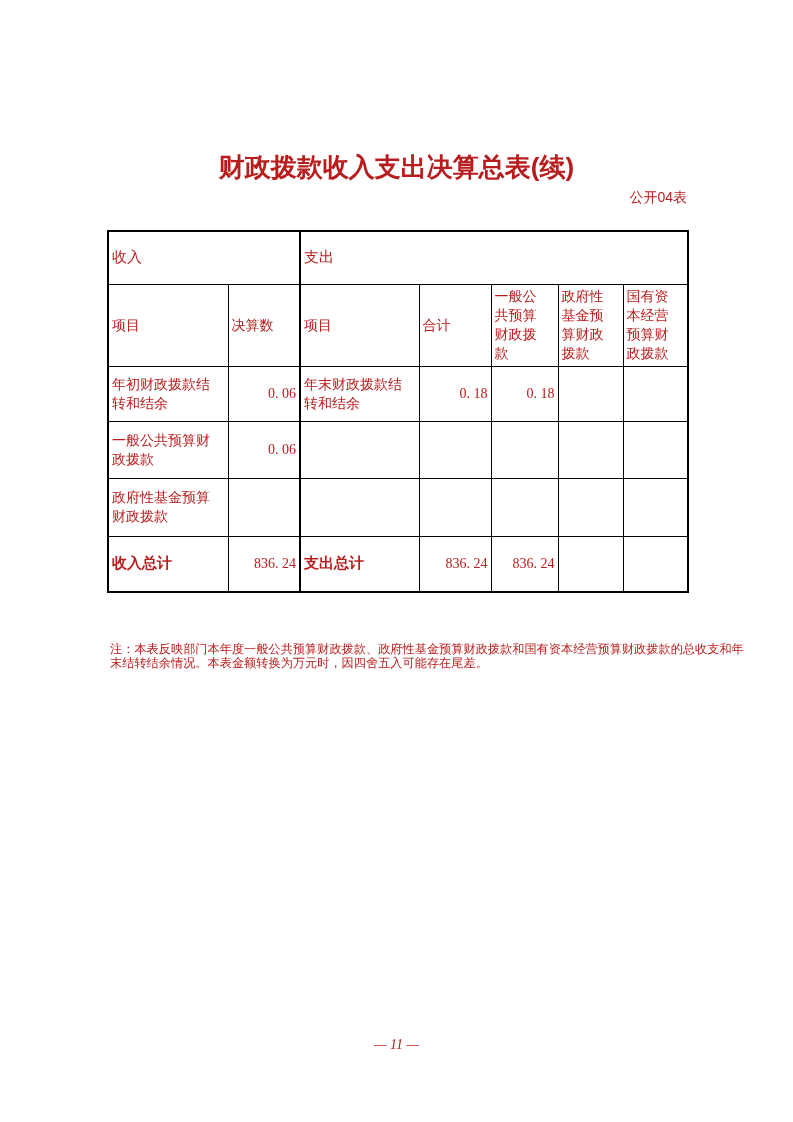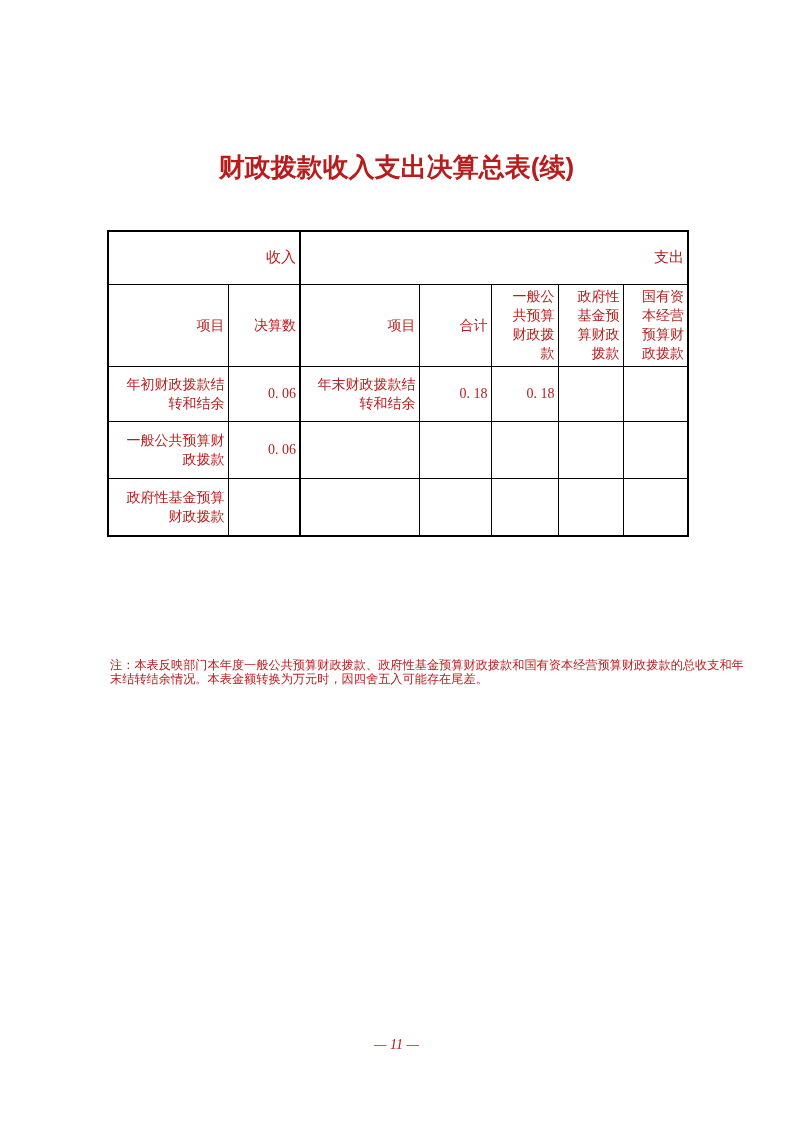--- a/index.html
+++ b/index.html
@@ -22,51 +22,52 @@
     position:absolute; top:207px; left:107px; width:580px;
     display:flex; justify-content:space-between; font-size:14.5px;
     font-family:"Liberation Sans","DejaVu Sans",sans-serif;
   }
   table.fiscal {
     position:absolute; top:230px; left:107px; width:580px;
     border-collapse:collapse; table-layout:fixed;
     border:2px solid #000; font-size:14px;
   }
   table.fiscal td {
-    border:1px solid #000; text-align:right; vertical-align:middle;
+    border:1px solid #000; text-align:left; vertical-align:middle;
     line-height:19px; padding:2px 3px; white-space:pre-line;
     overflow:hidden;
   }
   table.fiscal td.sep { border-left:2px solid #000; }
   table.fiscal td.num { text-align:right; }
   table.fiscal td.bold { font-weight:bold; font-size:15px; }
   tr.h1 { height:53px; } tr.h1 td { font-size:15px; }
   tr.h2 { height:82px; }
   tr.r1 { height:55px; }
   tr.r2 { height:57px; }
   tr.r3 { height:58px; }
   tr.r4 { height:57px; }
   tr.rt { height:56px; }
   .note {
-    position:absolute; top:658px; left:110px; width:600px;
+    position:absolute; top:642px; left:110px; width:600px;
     font-size:12.2px; line-height:14px; white-space:pre;
   }
   .page-number {
     position:absolute; top:1037px; left:0; width:793px; text-align:center;
     font-size:14px;
     font-style:italic;
   }
 </style>
 </head>
 <body>
 
 <div class="page">
 
   <div class="title">财政拨款收入支出决算总表(续)</div>
 
+  <div class="table-code">公开04表</div>
 
 
   <table class="fiscal">
     <colgroup>
       <col style="width:120px">
         <col style="width:72px">
         <col style="width:119px">
       <col style="width:72px">
         <col style="width:67px">
         <col style="width:65px">
@@ -121,20 +122,29 @@
         <td>政府性基金预算
 财政拨款</td>
         <td class="num"></td>
         <td class="sep"></td>
         <td class="num"></td>
         <td class="num"></td>
         <td class="num"></td>
         <td class="num"></td>
       </tr>
 
+      <tr class="rt">
+        <td class="bold">收入总计</td>
+        <td class="num">836. 24</td>
+        <td class="sep bold">支出总计</td>
+        <td class="num">836. 24</td>
+        <td class="num">836. 24</td>
+        <td class="num"></td>
+        <td class="num"></td>
+      </tr>
     </tbody>
   </table>
 
   <div class="note">注：本表反映部门本年度一般公共预算财政拨款、政府性基金预算财政拨款和国有资本经营预算财政拨款的总收支和年
 末结转结余情况。本表金额转换为万元时，因四舍五入可能存在尾差。</div>
 
   <div class="page-number">— 11 —</div>
 
 </div>
 

